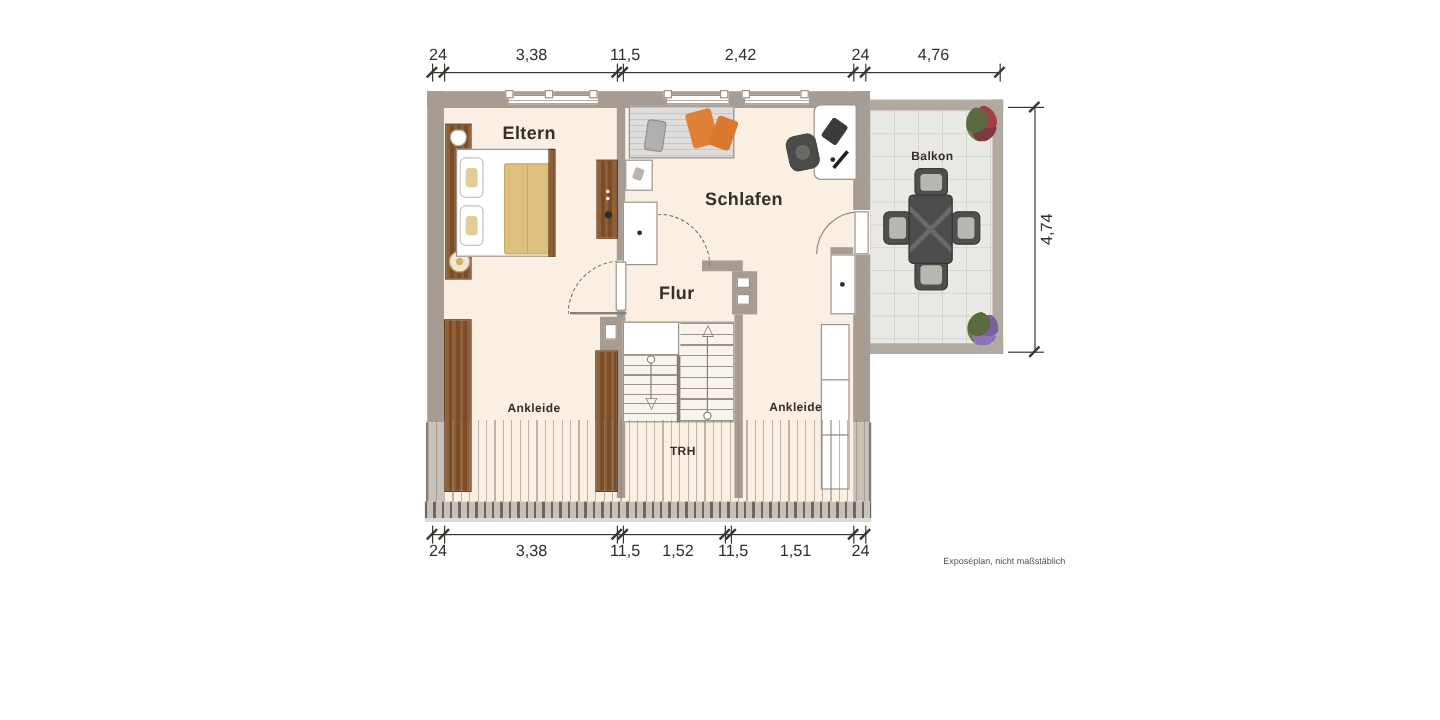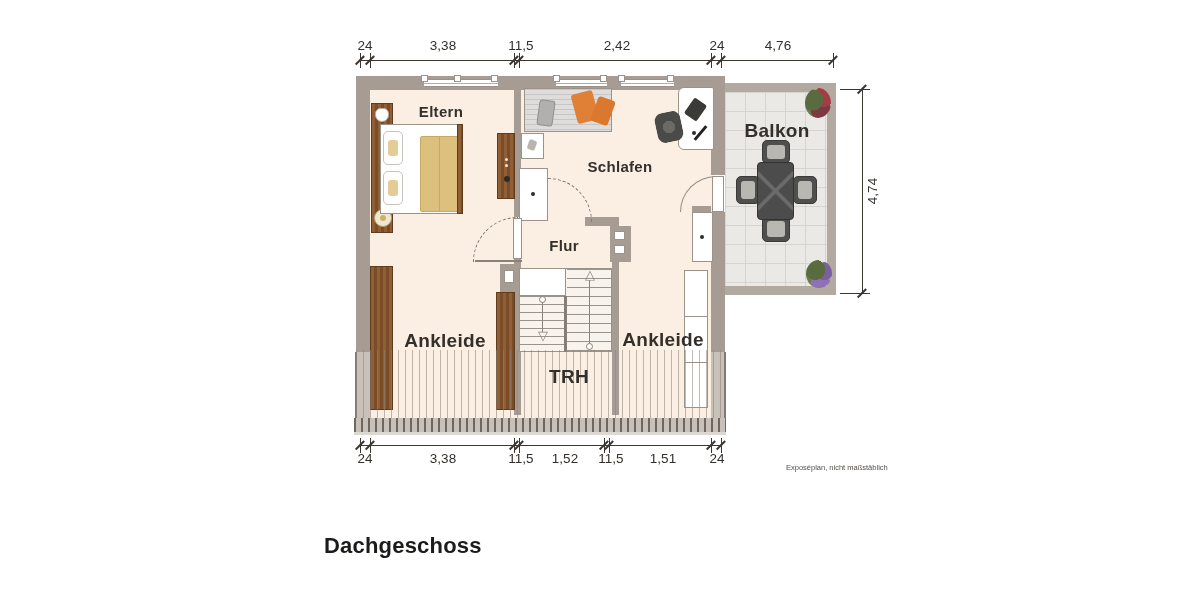--- a/index.html
+++ b/index.html
@@ -11,21 +11,21 @@
   .wall-low{background:#c7c1b9;}
   .floor{background:#faefe2;}
   .wood{background:repeating-linear-gradient(90deg,#905f36 0 3px,#7a4c28 3px 6px);border:1px solid #5e3c1e;}
   .white-box{background:#ffffff;border:1px solid #9b9289;}
   .dot{background:#2e2b28;border-radius:50%;width:4px;height:4px;}
   .window{background:#ffffff;border-top:1px solid #9b9289;border-bottom:1px solid #9b9289;
           background-image:linear-gradient(transparent 3px,#b5ada5 3px,#b5ada5 4px,transparent 4px);}
   .post{background:#ffffff;border:1px solid #9b9289;width:7px;height:7px;}
   .room-label{position:absolute;transform:translate(-50%,-50%);font-weight:bold;color:#33302c;
               white-space:nowrap;letter-spacing:.3px;font-size:15px;}
-  .room-label.small{font-size:19px;}
+  .room-label.small{font-size:10px;}
   .dimline{background:#3a3632;}
   .dlabel{position:absolute;transform:translateX(-50%);font-size:13.5px;color:#33302c;white-space:nowrap;}
   .tickline{background:#3a3632;}
   .slash{background:#3a3632;transform:rotate(45deg);}
   .arc-dashed{border-top:1.5px dashed #7a736c;border-left:1.5px dashed #7a736c;border-top-left-radius:100% 100%;}
   .arc-dashed-r{border-top:1.5px dashed #7a736c;border-right:1.5px dashed #7a736c;border-top-right-radius:100% 100%;}
   .arc-solid{border-top:1px solid #938a81;border-left:1px solid #938a81;border-top-left-radius:100% 100%;}
   .hatch{background:repeating-linear-gradient(90deg,rgba(139,130,121,.55) 0 1px,transparent 1px 7px);}
   .dense-hatch{background:repeating-linear-gradient(90deg,#6f675f 0 2px,#c7c1b9 2px 7px);}
   .tile{background-color:#eae9e5;
@@ -226,15 +226,14 @@
       <div class="abs tickline" style="left: 608.5px; top: 438px; width: 1px; height: 15px;"></div>
       <div class="abs slash" style="left: 608px; top: 439px; width: 1.5px; height: 12px;"></div>
       <div class="abs tickline" style="left: 710.5px; top: 438px; width: 1px; height: 15px;"></div>
       <div class="abs slash" style="left: 710px; top: 439px; width: 1.5px; height: 12px;"></div>
       <div class="abs tickline" style="left: 720.5px; top: 438px; width: 1px; height: 15px;"></div>
       <div class="abs slash" style="left: 720px; top: 439px; width: 1.5px; height: 12px;"></div>
       <div class="abs slash" style="left: 861px; top: 83px; width: 1.5px; height: 12px;"></div>
       <div class="abs slash" style="left: 861px; top: 287px; width: 1.5px; height: 12px;"></div>
     </div>
 
-  <span class="title" style="left:324px;top:533px;">Dachgeschoss</span>
   <span class="footnote" style="left:786px;top:463px;">Exposéplan, nicht maßstäblich</span>
 </div>
 
 </body></html>

